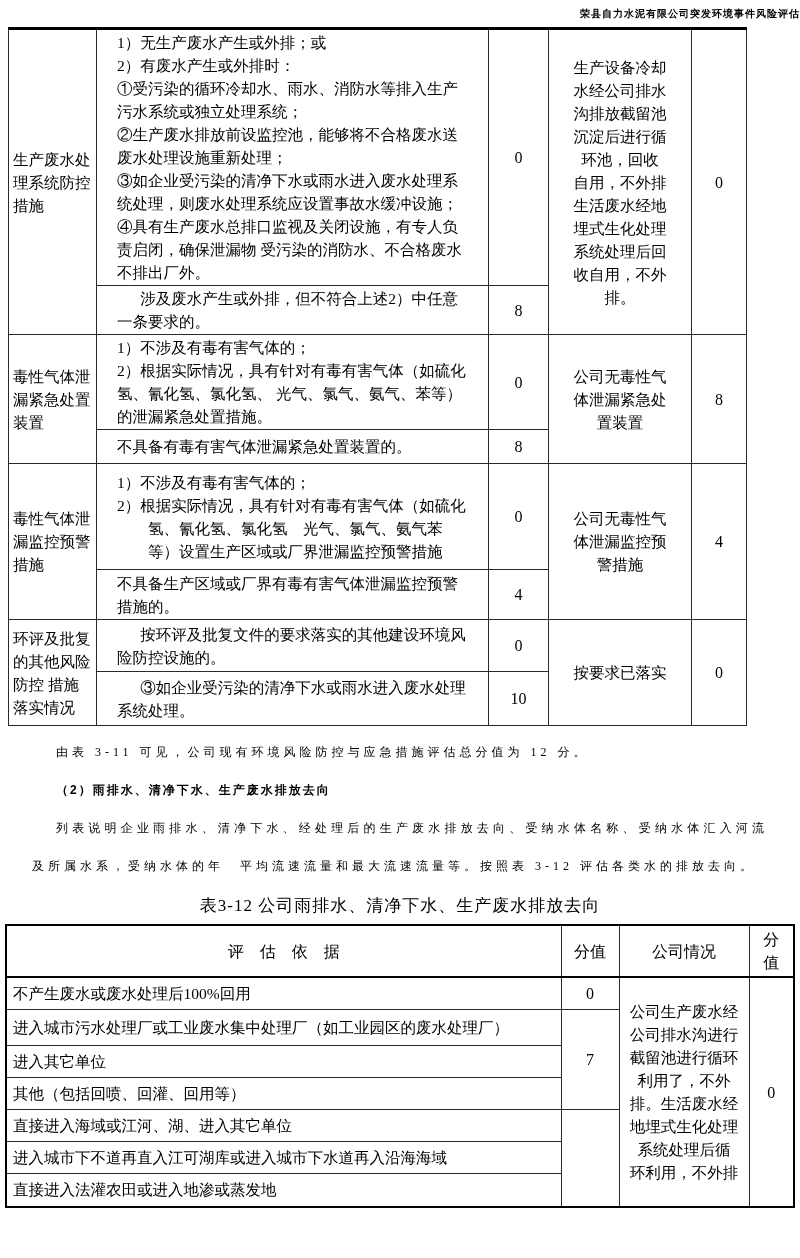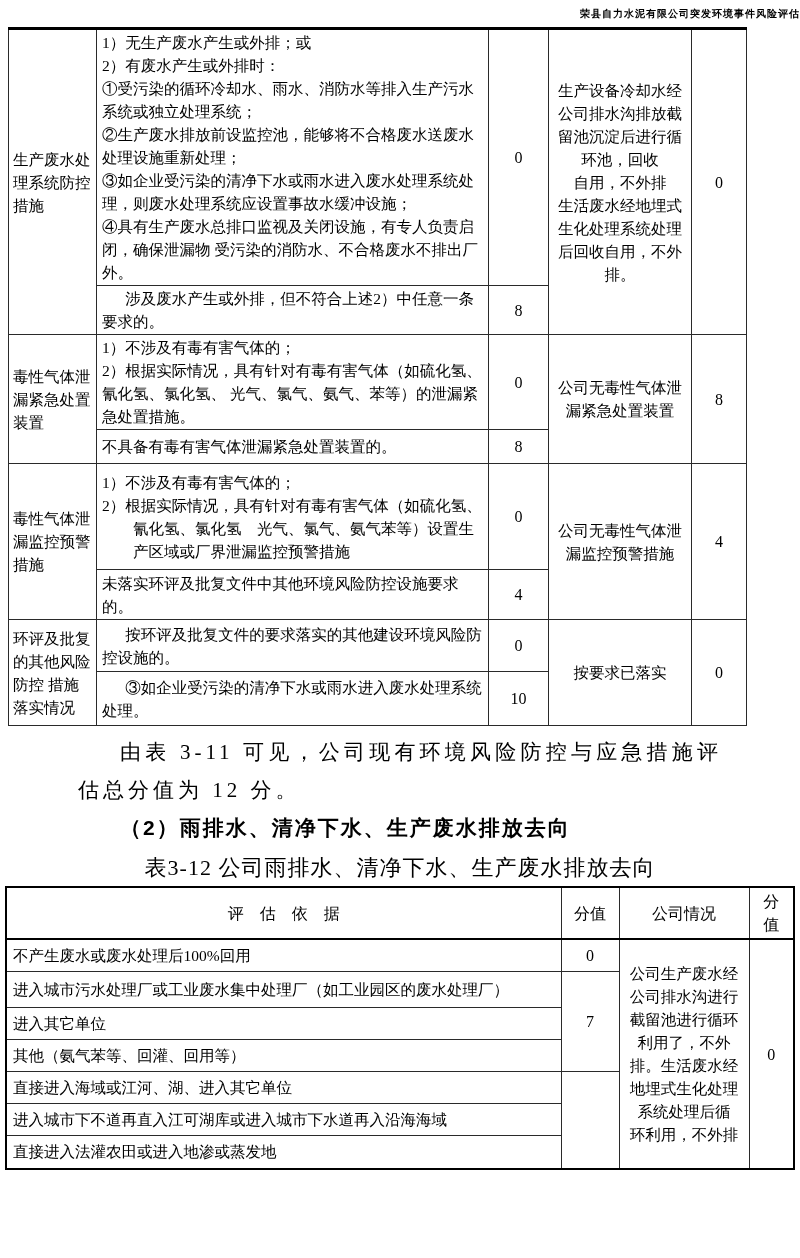--- a/index.html
+++ b/index.html
@@ -14,42 +14,42 @@
   }
   table { border-collapse:collapse; table-layout:fixed; }
   td { overflow:hidden; }
 
   
   .t1 {
     margin:4px 0 0 8px; width:738px; font-size:15.5px;
     border:1px solid #1a1a1a; border-top:3px solid #000;
   }
   .t1 td {
-    border:1px solid #2a2a2a; padding:1px 5px;
+    border:1px solid #2a2a2a; padding:1px 20px;
     line-height:23px; vertical-align:middle;
   }
   .t1 .label { padding:1px 4px; }
   .pre { white-space:pre-line; }
   .score { text-align:center; font-size:16px; }
   .comp { text-align:center;margin-top:40px; }
   .ti { text-indent:1.5em; }
   .hang { padding-left:2em; text-indent:-2em; }
 
   
   .bodytext { margin-top:7px; }
   .para, .heading {
-    margin:0 78px; font-size:21px; letter-spacing:4px;
+    margin:0 32px; font-size:12px; letter-spacing:4px;
     line-height:38px; text-indent:2em; text-align:justify;
   }
   .heading {
     font-family:"Liberation Sans","DejaVu Sans",sans-serif;
     font-weight:bold; letter-spacing:2px; text-align:left;
   }
   .caption {
-    text-align:center; font-size:22px; letter-spacing:1px;
+    text-align:center; font-size:17px; letter-spacing:1px;
     margin-top:8px; line-height:26px;
   }
 
   
   .t2 {
     margin:5px 0 0 5px; width:790px; font-size:15.5px;
     border:2px solid #000;
   }
   .t2 td {
     border:1px solid #2a2a2a; padding:2px 6px;
@@ -112,41 +112,42 @@
         <td class="label" rowspan="2">毒性气体泄漏监控预警措施</td>
         <td>
           <div>1）不涉及有毒有害气体的；</div>
           <div class="hang">2）根据实际情况，具有针对有毒有害气体（如硫化氢、氰化氢、氯化氢　光气、氯气、氨气苯等）设置生产区域或厂界泄漏监控预警措施</div>
         </td>
         <td class="score">0</td>
         <td class="comp" rowspan="2">公司无毒性气体泄漏监控预警措施</td>
         <td class="score" rowspan="2">4</td>
       </tr>
       <tr style="height:50px">
-        <td>未落实环评及批复文件中其他环境风险防控设施要求的。</td>
+        <td>不具备生产区域或厂界有毒有害气体泄漏监控预警措施的。</td>
         <td class="score">4</td>
       </tr>
 
       <tr style="height:52px">
         <td class="label" rowspan="2">环评及批复的其他风险防控 措施落实情况</td>
         <td class="ti">按环评及批复文件的要求落实的其他建设环境风险防控设施的。</td>
         <td class="score">0</td>
         <td class="comp" rowspan="2">按要求已落实</td>
         <td class="score" rowspan="2">0</td>
       </tr>
       <tr style="height:54px">
         <td class="ti">③如企业受污染的清净下水或雨水进入废水处理系统处理。</td>
         <td class="score">10</td>
       </tr>
     </tbody>
   </table>
 
   <div class="bodytext">
     <p class="para">由表 3-11 可见，公司现有环境风险防控与应急措施评估总分值为 12 分。</p>
     <p class="heading">（2）雨排水、清净下水、生产废水排放去向</p>
+    <p class="para">列表说明企业雨排水、清净下水、经处理后的生产废水排放去向、受纳水体名称、受纳水体汇入河流及所属水系，受纳水体的年　平均流速流量和最大流速流量等。按照表 3-12 评估各类水的排放去向。</p>
   </div>
 
   <div class="caption">表3-12 公司雨排水、清净下水、生产废水排放去向</div>
 
   <table class="t2">
     <colgroup>
       <col style="width:555px">
         <col style="width:58px">
         <col style="width:130px">
         <col style="width:45px">
@@ -165,21 +166,21 @@
         <td class="score" rowspan="7">0</td>
       </tr>
       <tr style="height:36px">
         <td>进入城市污水处理厂或工业废水集中处理厂（如工业园区的废水处理厂）</td>
         <td class="score" rowspan="3">7</td>
       </tr>
       <tr>
         <td>进入其它单位</td>
       </tr>
       <tr>
-        <td>其他（氨气苯等、回灌、回用等）</td>
+        <td>其他（包括回喷、回灌、回用等）</td>
       </tr>
       <tr>
         <td>直接进入海域或江河、湖、进入其它单位</td>
         <td class="score" rowspan="3"></td>
       </tr>
       <tr>
         <td>进入城市下不道再直入江可湖库或进入城市下水道再入沿海海域</td>
       </tr>
       <tr style="height:34px">
         <td>直接进入法灌农田或进入地渗或蒸发地</td>

